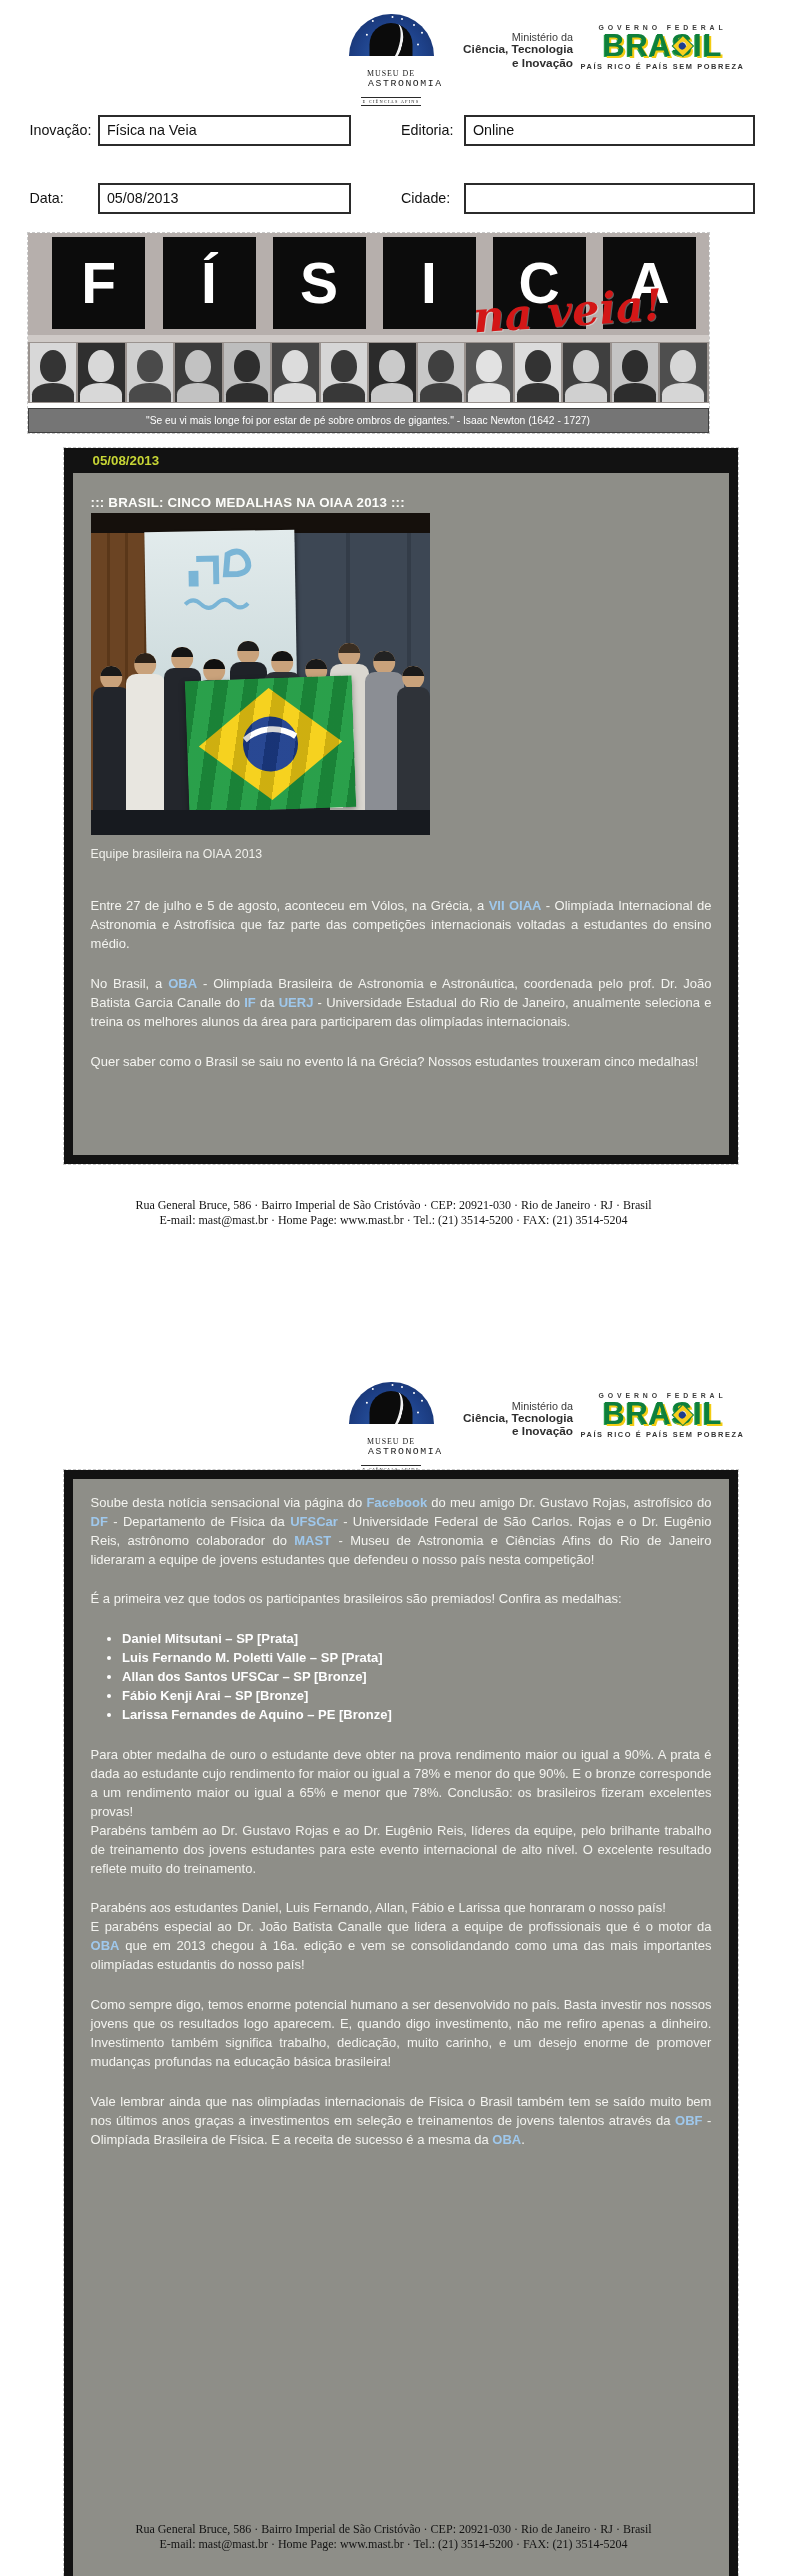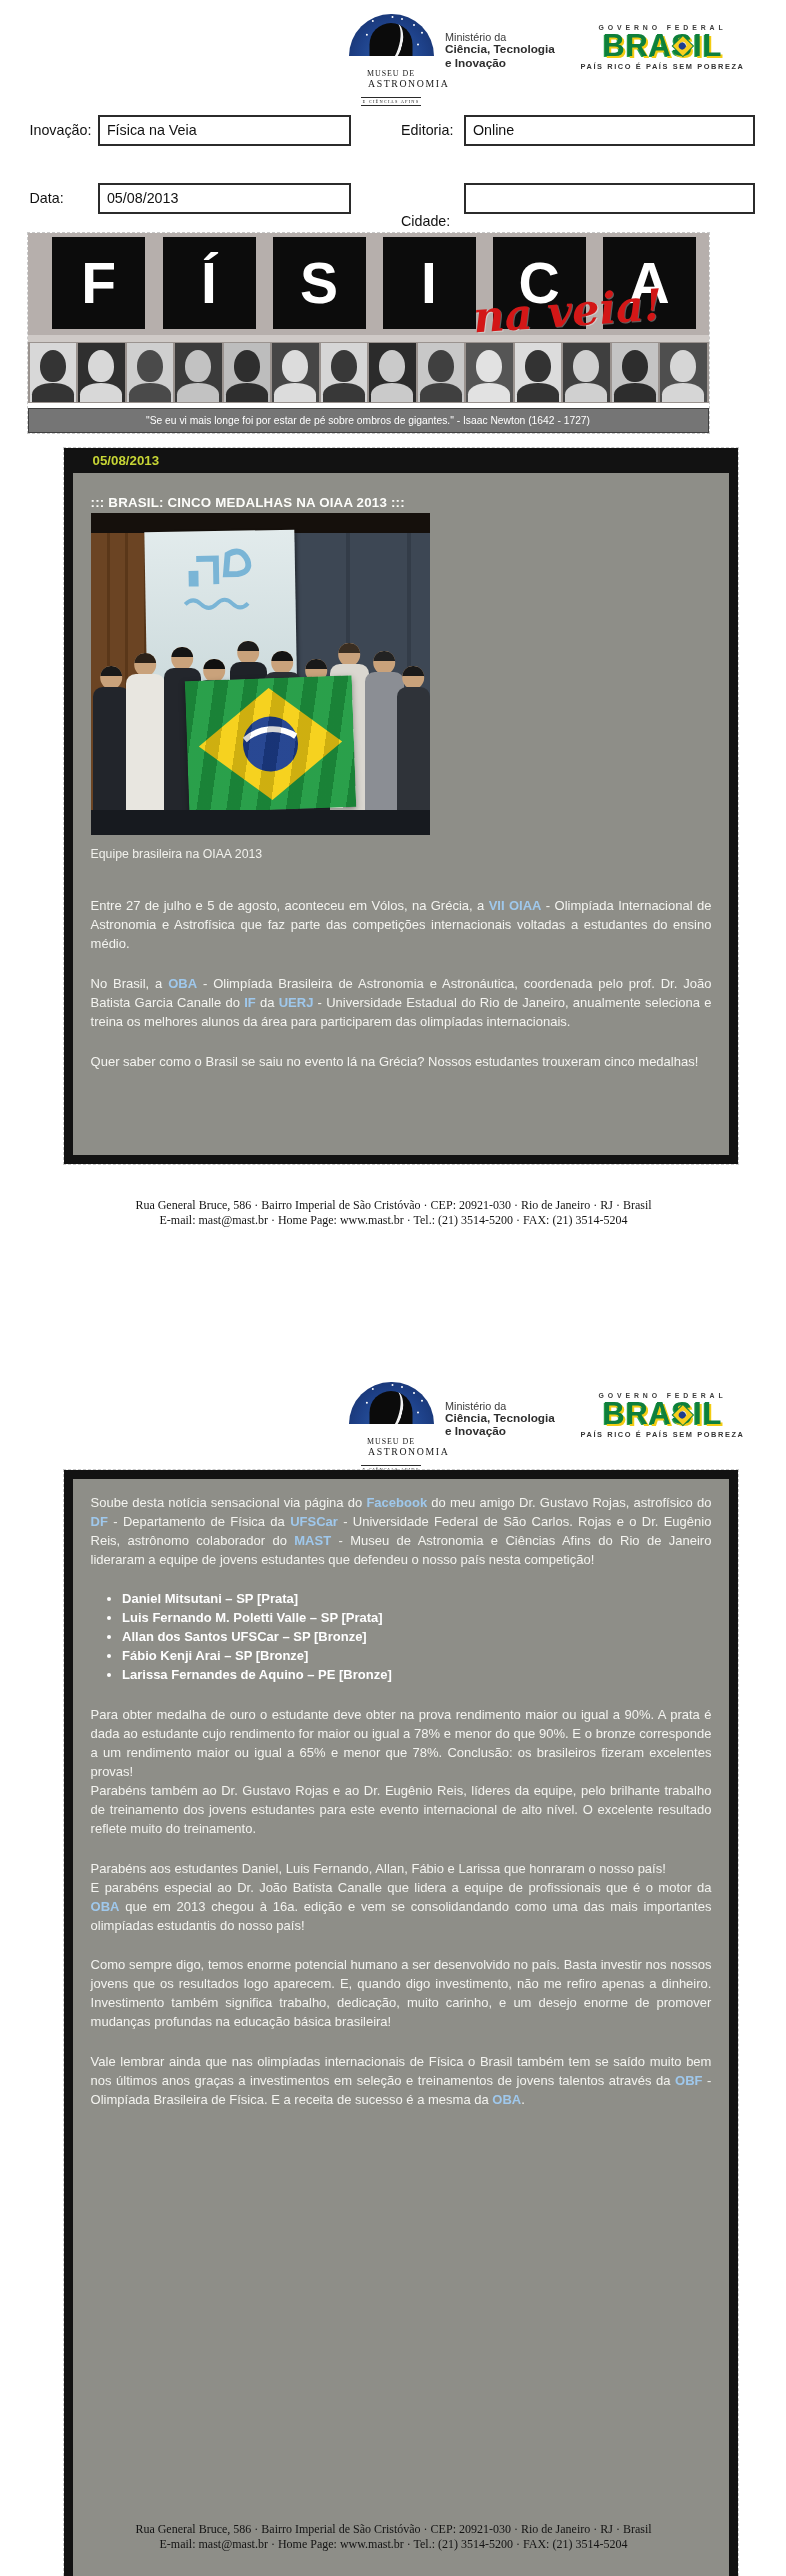--- a/index.html
+++ b/index.html
@@ -12,24 +12,24 @@
   .dome{position:relative;width:85px;height:42px;margin:0 auto;border-radius:85px 85px 0 0;
         background:radial-gradient(circle at 50% 105%, #2e5fae 0%, #1e4189 55%, #142c63 100%);overflow:hidden;}
   .stars{position:absolute;left:13.8px;top:7.9px;width:2px;height:2px;background:#fff;border-radius:50%;
          box-shadow:9.8px -2px 0 #fff,21.6px 3.9px 0 #fff,39px -3.9px 0 #fff,51px 2px 0 #fff,59px 9.8px 0 #fff,
                     3.9px 11.8px 0 #fff,45px 13.8px 0 #fff,29.5px -5.9px 0 #fff,15.7px 19.7px 0 #fff,55px 21.6px 0 #fff;}
   .dome-inner{position:absolute;bottom:0;left:50%;transform:translateX(-50%);width:43px;height:33px;
         border-radius:43px 43px 0 0;background:#0b0b0b;overflow:hidden;}
   .dome-slit{position:absolute;bottom:-7.9px;left:7.9px;width:21.6px;height:43px;border-radius:50%;
         border-right:3.9px solid #f2f2f2;transform:rotate(14deg);}
   .mast-l1{font-family:"Liberation Serif",serif;font-size:7.9px;letter-spacing:1px;color:#1a1a1a;margin-top:13px;}
-  .mast-l2{font-family:Liberation Serif, serif;font-size:9.8px;letter-spacing:1.6px;color:#1a1a1a;margin-left:24px;}
+  .mast-l2{font-family:Liberation Mono, monospace;font-size:9.8px;letter-spacing:1.6px;color:#1a1a1a;margin-left:24px;}
   .mast-sub{display:inline-block;font-family:"Liberation Serif",serif;font-size:4.4px;letter-spacing:1.2px;
         color:#1a1a1a;border-top:1px solid #2a2a2a;border-bottom:1px solid #2a2a2a;padding:1px 2px;margin-top:1px;}
-  .ministry{position:absolute;left:445px;top:21.6px;width:128px;text-align:left;color:#3b3b3b;}
+  .ministry{position:absolute;left:445px;top:21.6px;width:128px;text-align:right;color:#3b3b3b;}
   .min-l1{font-size:10.8px;}
   .min-l2,.min-l3{font-size:11.8px;font-weight:bold;color:#2e2e2e;line-height:13.3px;}
   .brasil-logo{position:absolute;left:576px;top:13.8px;width:173px;text-align:center;}
   .gov-fed{font-size:6.9px;font-weight:bold;letter-spacing:3.9px;color:#3c3c3c;}
   .brasil-word{position:relative;font-size:30.5px;font-weight:900;letter-spacing:1px;color:#0e7f3c;
         line-height:29.5px;text-shadow:2px 2px 0 #f3cc12,-1px 1px 0 #2aa24e;}
   .bras-diamond{position:absolute;left:100px;top:8.9px;width:13.8px;height:13.8px;background:#f8cf1c;
         transform:rotate(45deg);box-shadow:0 0 0 1px #0e7f3c;}
   .bras-circle{position:absolute;left:3.4px;top:3.4px;width:6.9px;height:6.9px;border-radius:50%;
         background:#1d3e8d;border-top:1.5px solid #fff;}
@@ -137,21 +137,21 @@
       <div class="brasil-tag">PAÍS RICO É PAÍS SEM POBREZA</div>
     </div>
   </div>
 
   <span class="fld-label" style="left:29.5px;top:122px;">Inovação:</span>
   <input class="fld" style="left: 98px; top: 115px; width: 253px;" readonly="" value="Física na Veia">
   <span class="fld-label" style="left:401px;top:122px;">Editoria:</span>
   <input class="fld" style="left: 464px; top: 115px; width: 291px;" readonly="" value="Online">
   <span class="fld-label" style="left:29.5px;top:190px;">Data:</span>
   <input class="fld" style="left: 98px; top: 183px; width: 253px;" readonly="" value="05/08/2013">
-  <span class="fld-label" style="left:401px;top:190px;margin-top:23px;">Cidade:</span>
+  <span class="fld-label" style="left:401px;top:190px;">Cidade:</span>
   <input class="fld" style="left: 464px; top: 183px; width: 291px;" readonly="" value="">
 
   <div class="banner">
     <div class="tiles-row">
         <div class="tile" style="left: 24.6px;">F</div>
         <div class="tile" style="left: 135px;">Í</div>
         <div class="tile" style="left: 245px;">S</div>
         <div class="tile" style="left: 355px;">I</div>
         <div class="tile" style="left: 465px;">C</div>
         <div class="tile" style="left: 575px;">A</div>
@@ -357,20 +357,21 @@
           </span>
       </div>
       <div class="brasil-tag">PAÍS RICO É PAÍS SEM POBREZA</div>
     </div>
   </div>
 
   <div id="article2" class="clip-frame">
     <div class="grey-box">
       <div class="paras2">
           <p class="para"><span>Soube desta notícia sensacional via página do </span><span class="link">Facebook</span><span> do meu amigo Dr. Gustavo Rojas, astrofísico do </span><span class="link">DF</span><span> - Departamento de Física da </span><span class="link">UFSCar</span><span> - Universidade Federal de São Carlos. Rojas e o Dr. Eugênio Reis, astrônomo colaborador do </span><span class="link">MAST</span><span> - Museu de Astronomia e Ciências Afins do Rio de Janeiro lideraram a equipe de jovens estudantes que defendeu o nosso país nesta competição!</span></p>
+          <p class="para"><span>É a primeira vez que todos os participantes brasileiros são premiados! Confira as medalhas:</span></p>
           <ul class="bullets">
             <li><span class="b">Daniel Mitsutani – SP [Prata]</span></li>
             <li><span class="b">Luis Fernando M. Poletti Valle – SP [Prata]</span></li>
             <li><span class="b">Allan dos Santos UFSCar – SP [Bronze]</span></li>
             <li><span class="b">Fábio Kenji Arai – SP [Bronze]</span></li>
             <li><span class="b">Larissa Fernandes de Aquino – PE [Bronze]</span></li>
           </ul>
           <p class="para"><span>Para obter medalha de ouro o estudante deve obter na prova rendimento maior ou igual a 90%. A prata é dada ao estudante cujo rendimento for maior ou igual a 78% e menor do que 90%. E o bronze corresponde a um rendimento maior ou igual a 65% e menor que 78%.  Conclusão: os brasileiros fizeram excelentes provas!</span></p>
           <p class="para tight"><span>Parabéns também ao Dr. Gustavo Rojas e ao Dr. Eugênio Reis, líderes da equipe, pelo brilhante trabalho de treinamento dos jovens estudantes para este evento internacional de alto nível. O excelente resultado reflete muito do treinamento.</span></p>
           <p class="para"><span>Parabéns aos estudantes Daniel, Luis Fernando, Allan, Fábio e Larissa que honraram o nosso país!</span></p>

